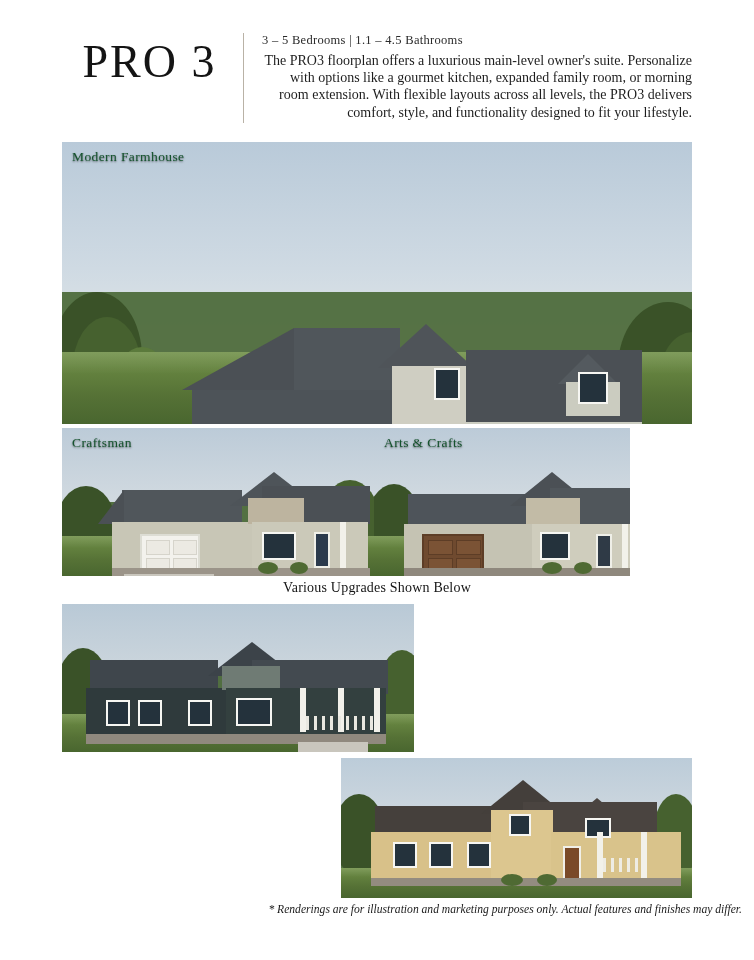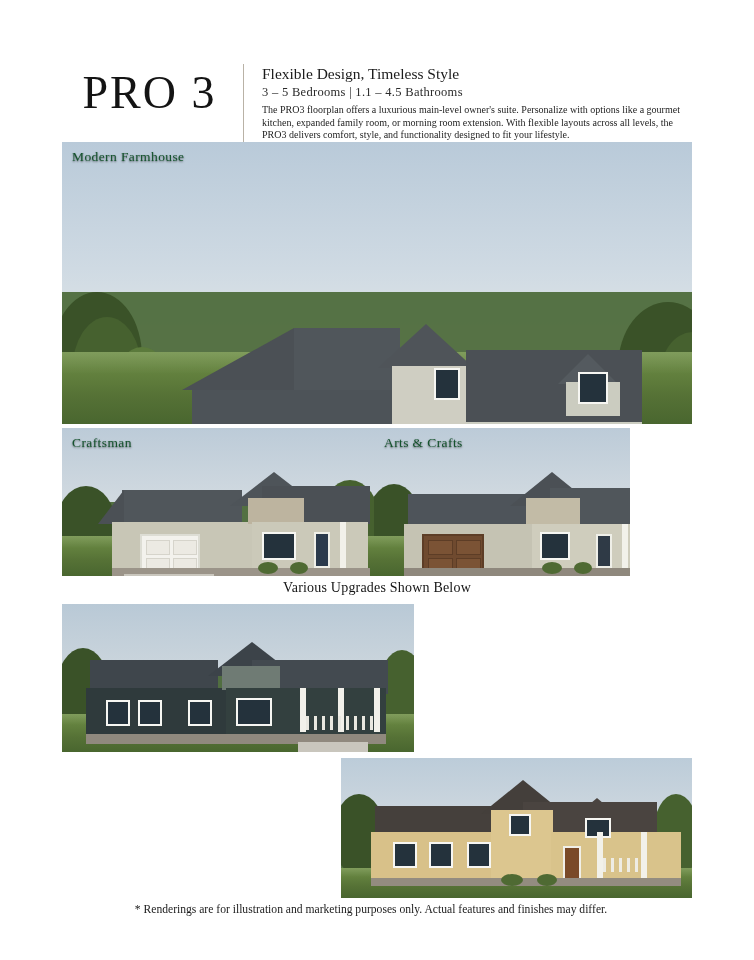--- a/index.html
+++ b/index.html
@@ -16,21 +16,21 @@
     height: 960px;
     background: #ffffff;
     overflow: hidden;
     box-sizing: border-box;
   }
 
   
   .header {
     position: absolute;
     left: 62px;
-    top: 62px;
+    top: 31px;
     width: 630px;
     height: 96px;
     display: flex;
     align-items: flex-start;
   }
   .brand {
     width: 175px;
     flex: 0 0 175px;
     text-align: center;
     padding-top: 8px;
@@ -59,23 +59,24 @@
     line-height: 1.25;
     margin-bottom: 2px;
   }
   .h-sub {
     font-size: 12.5px;
     color: #2a2a2a;
     letter-spacing: 0.3px;
     margin-bottom: 4px;
   }
   .h-body {
-    font-size: 10px;
+    font-size: 14px;
     color: #1d1d1d;
     line-height: 1.23;
+    text-align: right;
   }
 
   
   .img-block {
     position: absolute;
     overflow: hidden;
     background: #cfd6dd;
   }
   .caption {
     position: absolute;
@@ -100,22 +101,23 @@
     width: 754px;
     text-align: center;
     font-size: 14px;
     color: #141414;
     letter-spacing: 0.2px;
   }
   .footnote {
     position: absolute;
     left: 0; top: 903px;
     width: 742px;
-    text-align: center;
+    text-align: right;
     font-size: 11.6px;
+    font-style: italic;
     color: #1a1a1a;
   }
 
   
   .sky { position: absolute; inset: 0; }
   .hero .sky { background: linear-gradient(#b9cad9 0%, #cfdae3 45%, #dfe5e7 70%, #e7e9e6 100%); }
   .sm-left .sky, .sm-right .sky { background: linear-gradient(#bccbd8 0%, #d6dde2 60%, #e3e6e4 100%); }
   .up-left .sky { background: linear-gradient(#b9c9d6 0%, #d2dadf 60%, #e1e4e2 100%); }
   .up-right .sky { background: linear-gradient(#bcccd9 0%, #d5dce1 60%, #e2e5e3 100%); }
 
@@ -165,21 +167,20 @@
 <body>
 
 <div class="page">
 
   <div class="header">
     <div class="brand">
       <div class="brand-title">PRO 3</div>
     </div>
     <div class="divider"></div>
     <div class="header-text">
-      <div class="h-title">Flexible Design, Timeless Style</div>
       <div class="h-sub">3 – 5 Bedrooms | 1.1 – 4.5 Bathrooms</div>
       <div class="h-body">The PRO3 floorplan offers a luxurious main-level owner's suite. Personalize with options like a gourmet kitchen, expanded family room, or morning room extension. With flexible layouts across all levels, the PRO3 delivers comfort, style, and functionality designed to fit your lifestyle.</div>
     </div>
   </div>
 
   <div class="img-block hero">
     <div class="sky"></div>
     <div class="treeline" style="bottom:62px;height:70px;"></div>
     <div class="tree dark" style="left:-10px;top:150px;width:90px;height:130px;"></div>
     <div class="tree" style="left:10px;top:175px;width:70px;height:110px;"></div>

